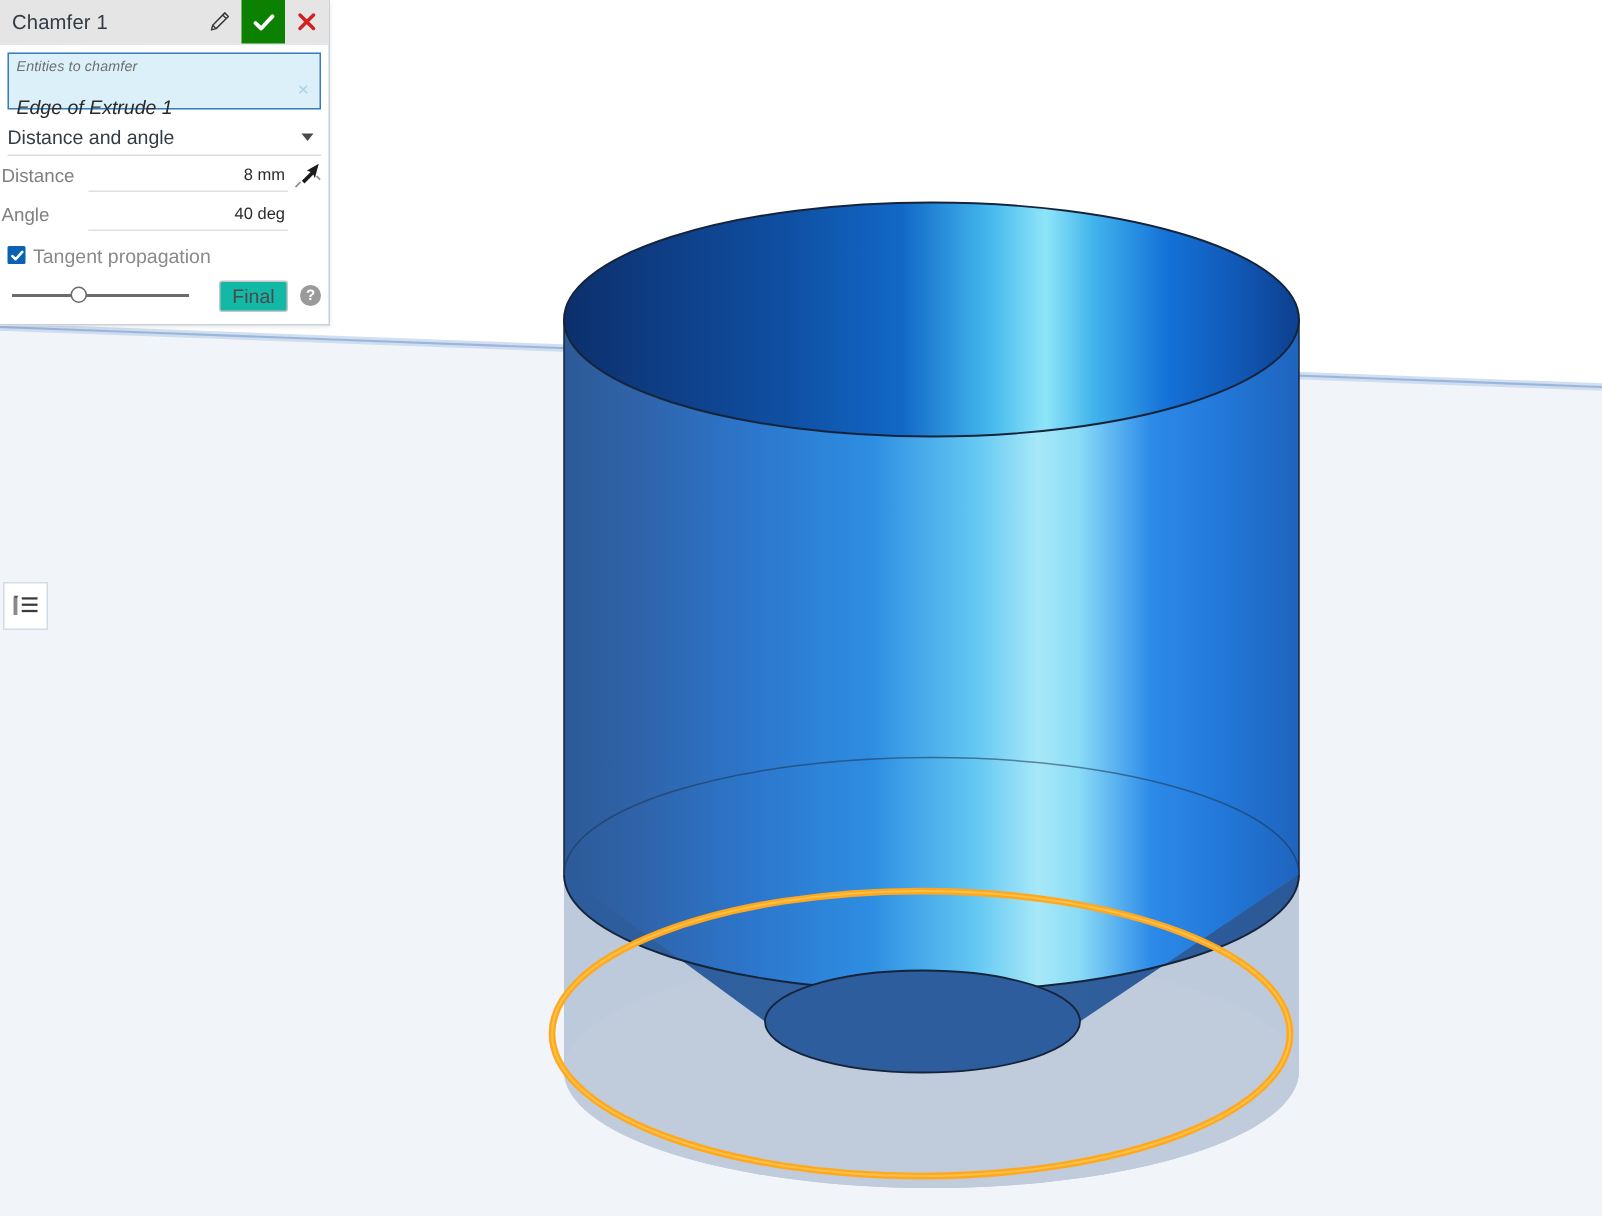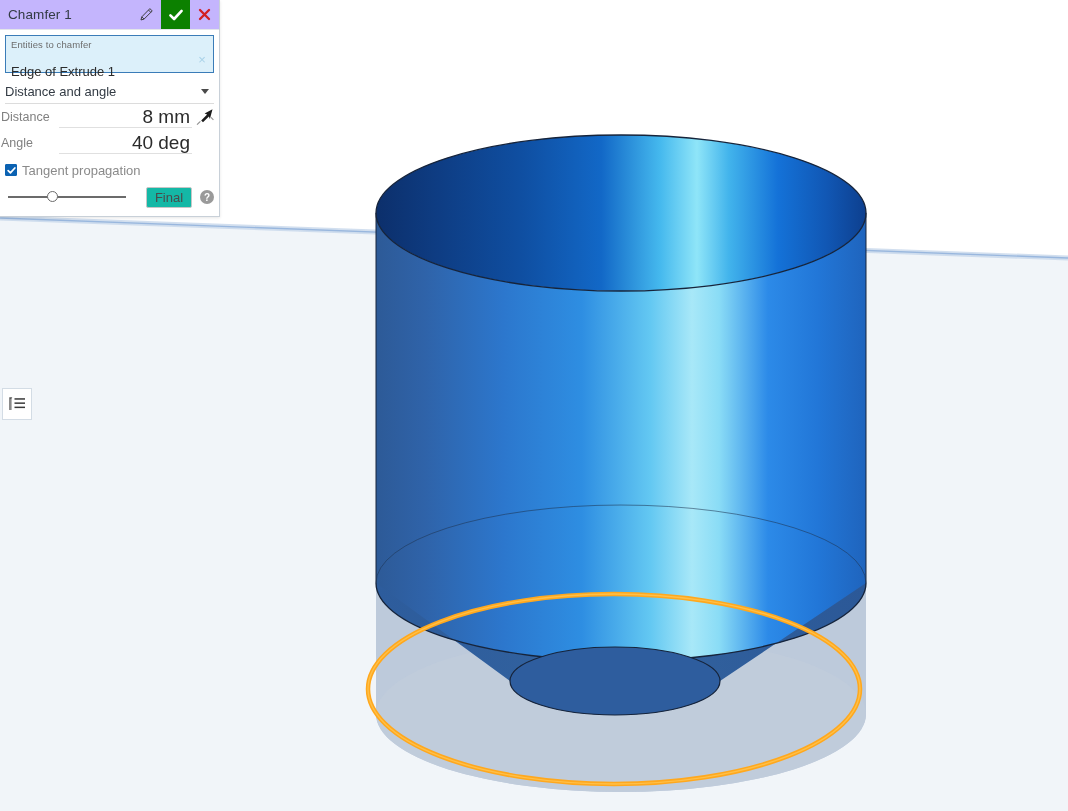--- a/index.html
+++ b/index.html
@@ -63,21 +63,21 @@
     color: #404040;
   }
 
   
   .dlg-titlebar {
     position: relative;
     height: 29px;
     display: flex;
     align-items: center;
     border-bottom: 1px solid #e3e7ea;
-    background: #c4b5fd;
+    background: #e5e5e5;
   }
   .dlg-title {
     flex: 1;
     padding-left: 8px;
     font-size: 13.5px;
     color: #333b44;
     letter-spacing: .1px;
     white-space: nowrap;
   }
   .tb-btn {
@@ -96,20 +96,21 @@
   
   .query-box {
     margin: 5px 5px 0 5px;
     background: #dcf0fa;
     border: 1px solid #3a7cb8;
     box-sizing: border-box;
     padding: 3px 5px 5px 5px;
     position: relative;
     height: 38px;
     cursor: text;
+    font-style: italic;
   }
   .query-label {
     font-size: 9.5px;
     color: #6d6d6d;
     line-height: 12px;
     letter-spacing: .1px;
   }
   .query-value {
     font-size: 13px;
     color: #2b2b2b;
@@ -172,21 +173,21 @@
     border-bottom: 1px solid #e0e0e0;
     height: 21px;
     display: flex;
     align-items: center;
     justify-content: flex-end;
     padding-right: 2px;
     box-sizing: border-box;
     cursor: text;
   }
   .param-value {
-    font-size: 19px;
+    font-size: 11px;
     color: #2b2b2b;
     text-align: right;
   }
   .param-icon {
     width: 26px;
     flex: none;
     display: flex;
     align-items: center;
     justify-content: center;
     cursor: pointer;

